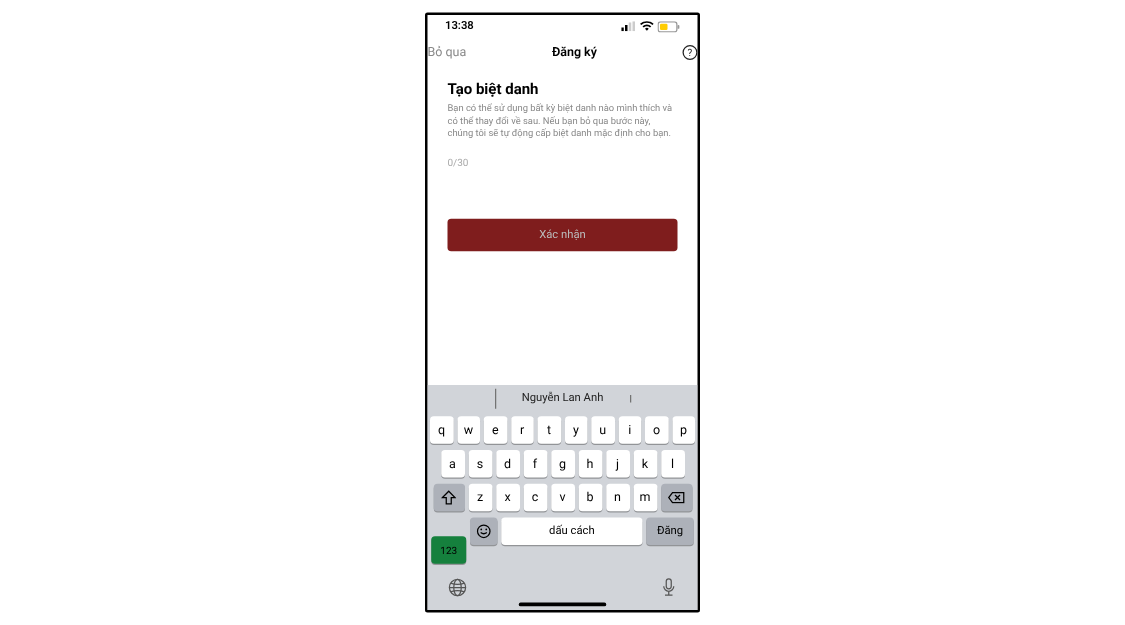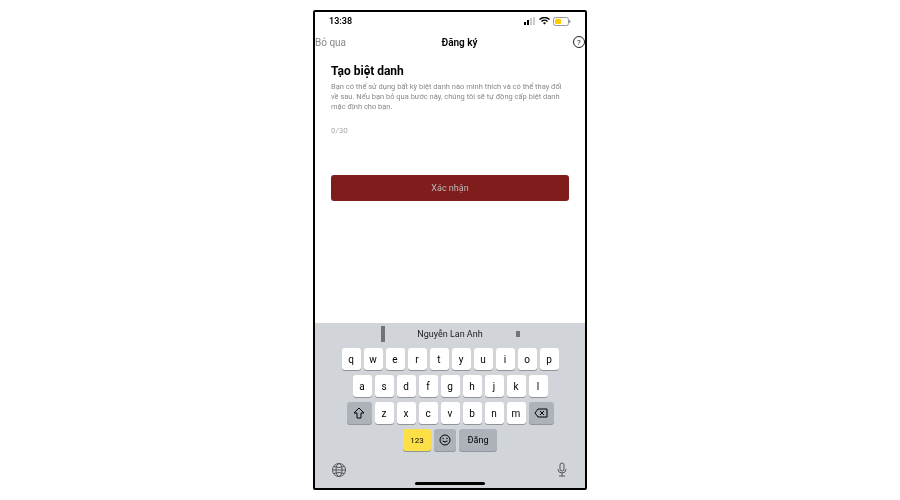--- a/index.html
+++ b/index.html
@@ -6,21 +6,21 @@
   body {
     width: 900px;
     height: 500px;
     background: #ffffff;
     font-family: -apple-system, BlinkMacSystemFont, "Segoe UI", Roboto, sans-serif;
     display: flex;
     justify-content: center;
     align-items: center;
   }
   .phone {
-    width: 274px;
+    width: 220px;
     height: 480px;
     border: 2px solid #000;
     border-radius: 2px;
     background: #fff;
     display: flex;
     flex-direction: column;
     overflow: hidden;
     position: relative;
   }
   .status-bar {
@@ -106,21 +106,21 @@
     height: 22px;
     font-size: 9px;
     align-items: center;
   }
   .sugg-cell {
     flex: 1;
     text-align: center;
     padding: 3px 0;
     color: #222;
   }
-  .sugg-cell + .sugg-cell { border-left: 4px solid #737373; }
+  .sugg-cell + .sugg-cell { border-left: 1px solid #737373; }
   .sugg-mid { flex: 2; }
   .key-rows { padding: 3px 2px 2px; }
   .key-row {
     display: flex;
     justify-content: center;
     gap: 3px;
     margin-bottom: 5px;
   }
   .key {
     background: #fff;
@@ -139,23 +139,24 @@
     width: 25px;
   }
   .key-special svg { display: block; }
   .bottom-row {
     display: flex;
     gap: 3px;
     margin-bottom: 5px;
     padding: 0 1px;
   }
   .key-123 {
-    background: #fde047;
+    background: #15803d;
     width: 28px;
     font-size: 8px;
+    margin-top: 15px;
   }
   .key-emoji {
     background: #adb1b9;
     width: 22px;
   }
   .key-space {
     background: #fff;
     flex: 1;
     font-size: 9px;
   }
@@ -275,20 +276,21 @@
       <div class="key-row bottom-row">
         <div class="key key-123">123</div>
         <div class="key key-emoji">
           <svg width="12" height="12" viewBox="0 0 12 12">
               <circle cx="6" cy="6" r="5" fill="none" stroke="#000" stroke-width="1"></circle>
               <circle cx="4" cy="4.5" r="0.7" fill="#000"></circle>
               <circle cx="8" cy="4.5" r="0.7" fill="#000"></circle>
               <path d="M3.5 7 Q6 9 8.5 7" fill="none" stroke="#000" stroke-width="1"></path>
             </svg>
         </div>
+        <div class="key key-space">dấu cách</div>
         <div class="key key-enter">Đăng</div>
       </div>
     </div>
     <div class="footer-row">
       <span>
         <svg width="16" height="16" viewBox="0 0 16 16">
             <circle cx="8" cy="8" r="6.5" fill="none" stroke="#555" stroke-width="1"></circle>
             <ellipse cx="8" cy="8" rx="3" ry="6.5" fill="none" stroke="#555" stroke-width="1"></ellipse>
             <line x1="1.5" y1="8" x2="14.5" y2="8" stroke="#555" stroke-width="1"></line>
             <path d="M2.5 4.5 Q8 6.5 13.5 4.5 M2.5 11.5 Q8 9.5 13.5 11.5" fill="none" stroke="#555" stroke-width="1"></path>

